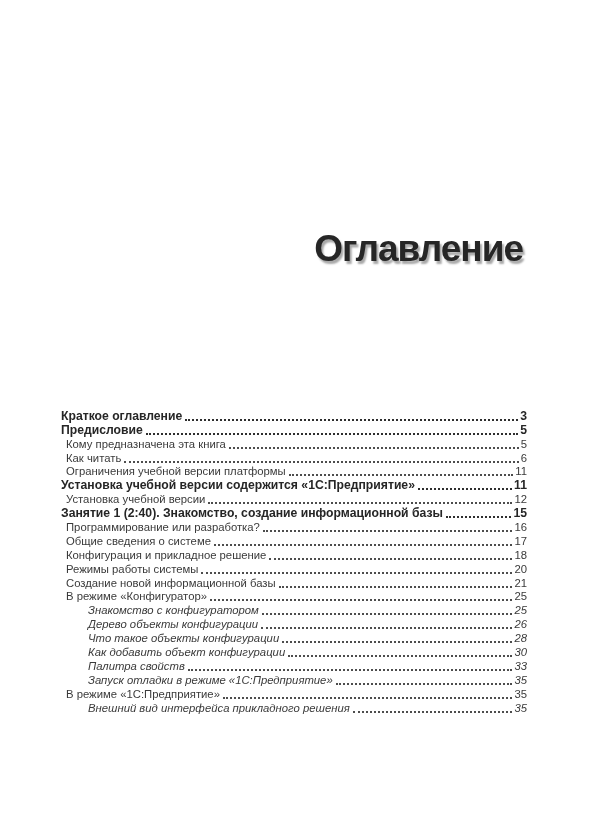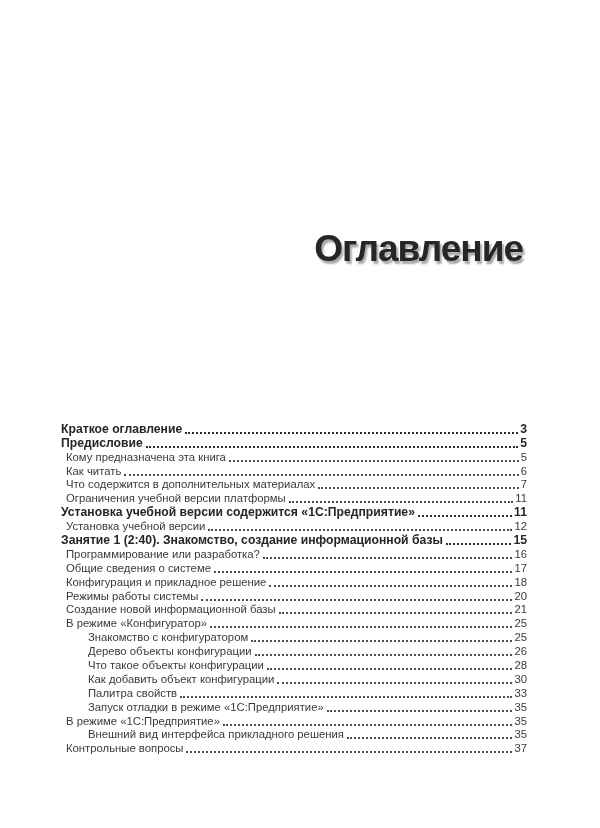--- a/index.html
+++ b/index.html
@@ -23,39 +23,39 @@
     font-size: 37px;
     font-weight: 700;
     letter-spacing: -1px;
     color: #262626;
     text-shadow: 2px 3px 2px #a8a8a8;
     white-space: nowrap;
   }
   .toc {
     position: absolute;
     left: 61px;
-    top: 422px;
+    top: 409px;
     width: 466px;
   }
   .toc-row {
     display: flex;
     height: 13.9px;
     align-items: flex-end;
     font-size: 11.3px;
     line-height: 13px;
     color: #3a3a3a;
     white-space: nowrap;
   }
   .toc-row.bold {
     font-weight: 700;
     font-size: 12.2px;
     color: #262626;
   }
   .toc-row.lvl1 { padding-left: 5px; }
-  .toc-row.lvl2 { padding-left: 27px; }
+  .toc-row.lvl2 { padding-left: 27px; font-style: italic; }
   .toc-label { flex: 0 0 auto; }
   .toc-leader {
     flex: 1 1 auto;
     border-bottom: 2px dotted #4d4d4d;
     margin: 0 2px 2px 3px;
     min-width: 10px;
   }
   .toc-row.bold .toc-leader {
     border-bottom-color: #2e2e2e;
   }
@@ -79,25 +79,20 @@
   </div>
       <div class="toc-row lvl1">
     <span class="toc-label">Кому предназначена эта книга</span>
     <span class="toc-leader"></span>
     <span class="toc-page">5</span>
   </div>
       <div class="toc-row lvl1">
     <span class="toc-label">Как читать</span>
     <span class="toc-leader"></span>
     <span class="toc-page">6</span>
-  </div>
-      <div class="toc-row lvl1">
-    <span class="toc-label">Что содержится в дополнительных материалах</span>
-    <span class="toc-leader"></span>
-    <span class="toc-page">7</span>
   </div>
       <div class="toc-row lvl1">
     <span class="toc-label">Ограничения учебной версии платформы</span>
     <span class="toc-leader"></span>
     <span class="toc-page">11</span>
   </div>
       <div class="toc-row lvl0 bold">
     <span class="toc-label">Установка учебной версии содержится «1С:Предприятие»</span>
     <span class="toc-leader"></span>
     <span class="toc-page">11</span>
@@ -175,19 +170,14 @@
       <div class="toc-row lvl1">
     <span class="toc-label">В режиме «1С:Предприятие»</span>
     <span class="toc-leader"></span>
     <span class="toc-page">35</span>
   </div>
       <div class="toc-row lvl2">
     <span class="toc-label">Внешний вид интерфейса прикладного решения</span>
     <span class="toc-leader"></span>
     <span class="toc-page">35</span>
   </div>
-      <div class="toc-row lvl1">
-    <span class="toc-label">Контрольные вопросы</span>
-    <span class="toc-leader"></span>
-    <span class="toc-page">37</span>
-  </div>
     </div>
 </div>
 
 </body></html>

